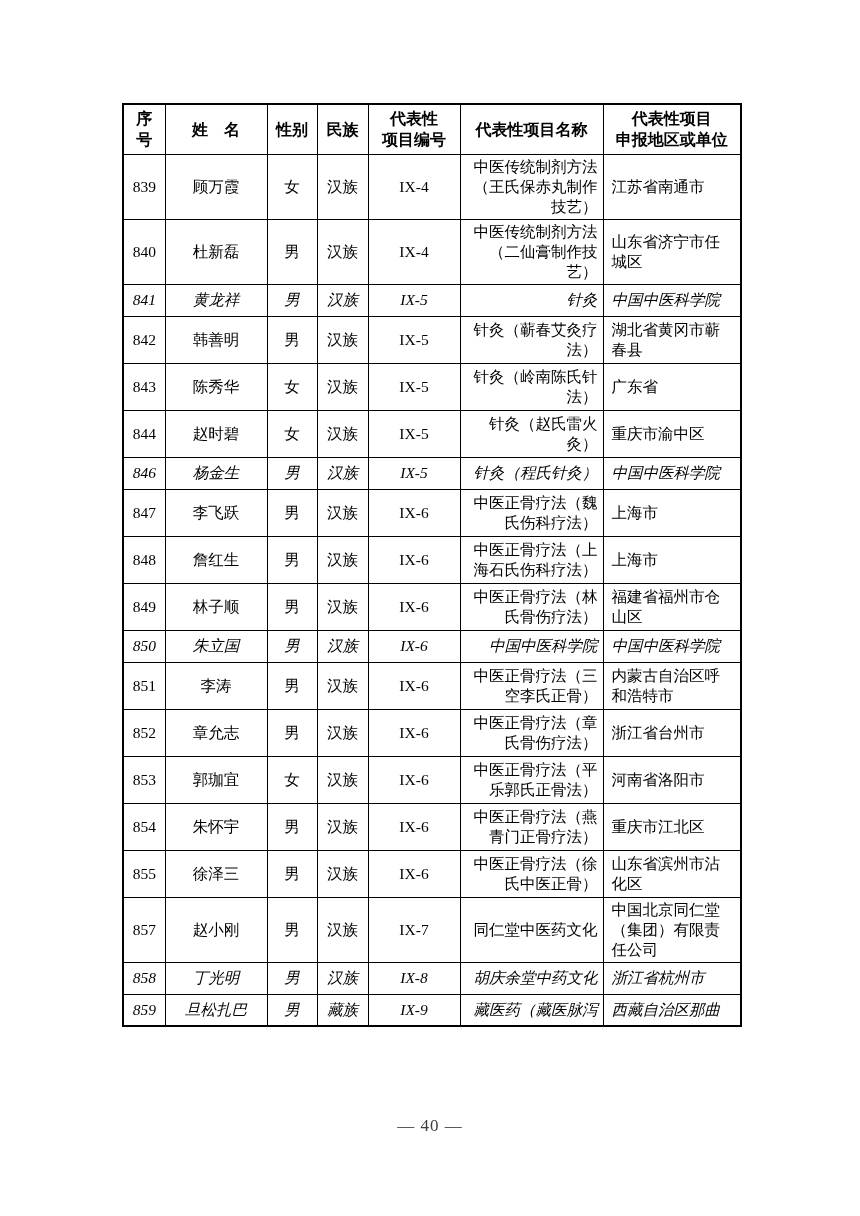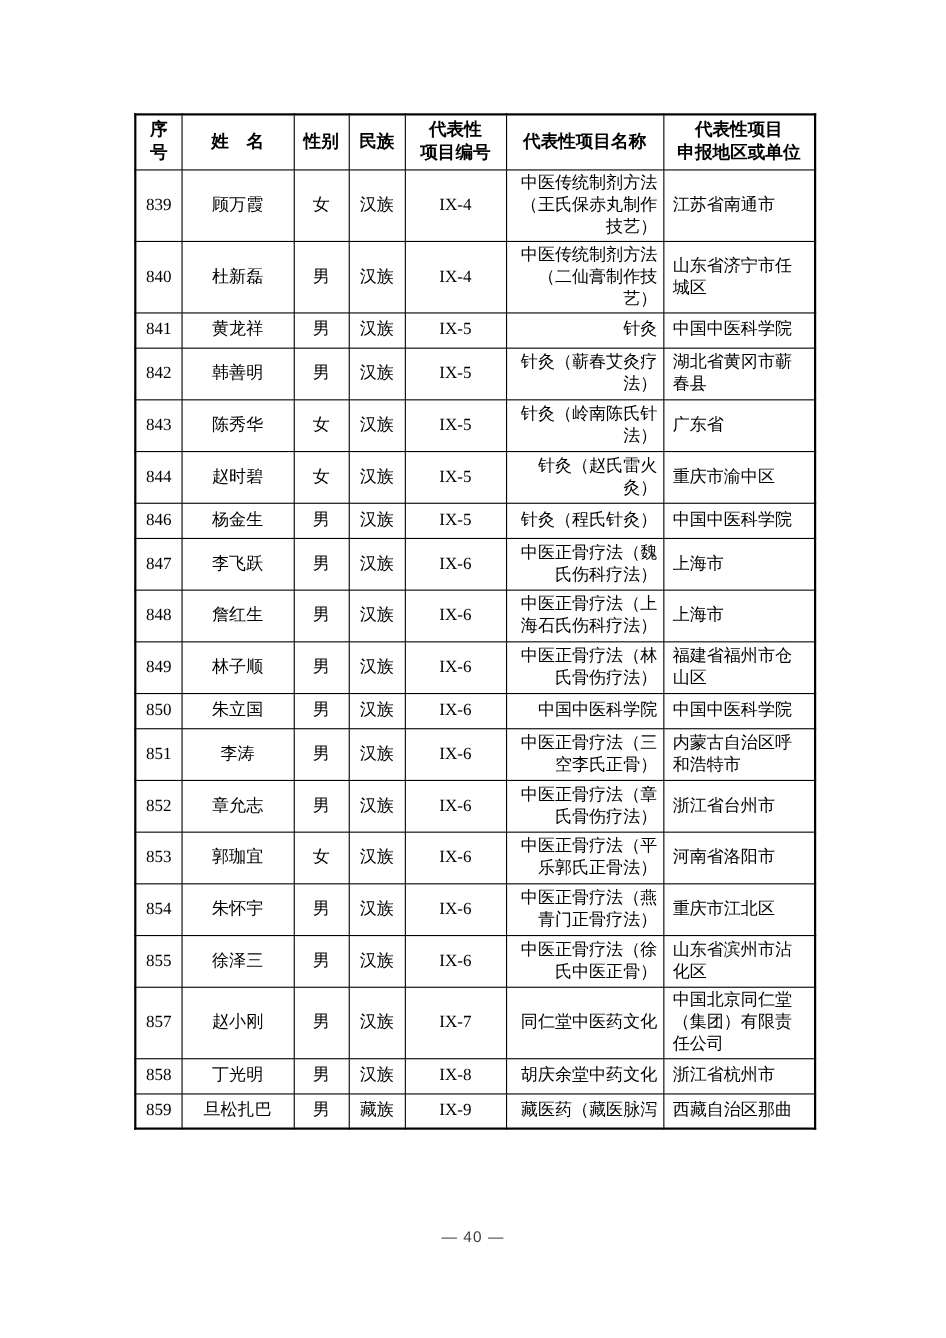--- a/index.html
+++ b/index.html
@@ -64,33 +64,33 @@
     padding-left: 6px;
     padding-right: 5px;
   }
   
   table.roster td:nth-child(7) {
     text-align: left;
     padding-left: 8px;
     padding-right: 8px;
     margin-left: 42px;
   }
-  tr.lines-1 { height: 32px; }
+  tr.lines-1 { height: 32px; font-style: italic; }
   tr.lines-2 { height: 47px; padding-left: 28px; }
   tr.lines-3 { height: 62px; }
   .page-number {
     position: absolute;
     left: 0;
     top: 1116px;
     width: 860px;
     text-align: center;
-    font-size: 14px;
+    font-size: 17px;
     letter-spacing: 1px;
     color: #3d3d3d;
-    font-family: Liberation Sans, sans-serif;
+    font-family: Liberation Serif, serif;
   }
 </style>
 </head>
 <body>
 
 <div class="page">
   <table class="roster">
     <colgroup>
       <col class="c1">
         <col class="c2">

